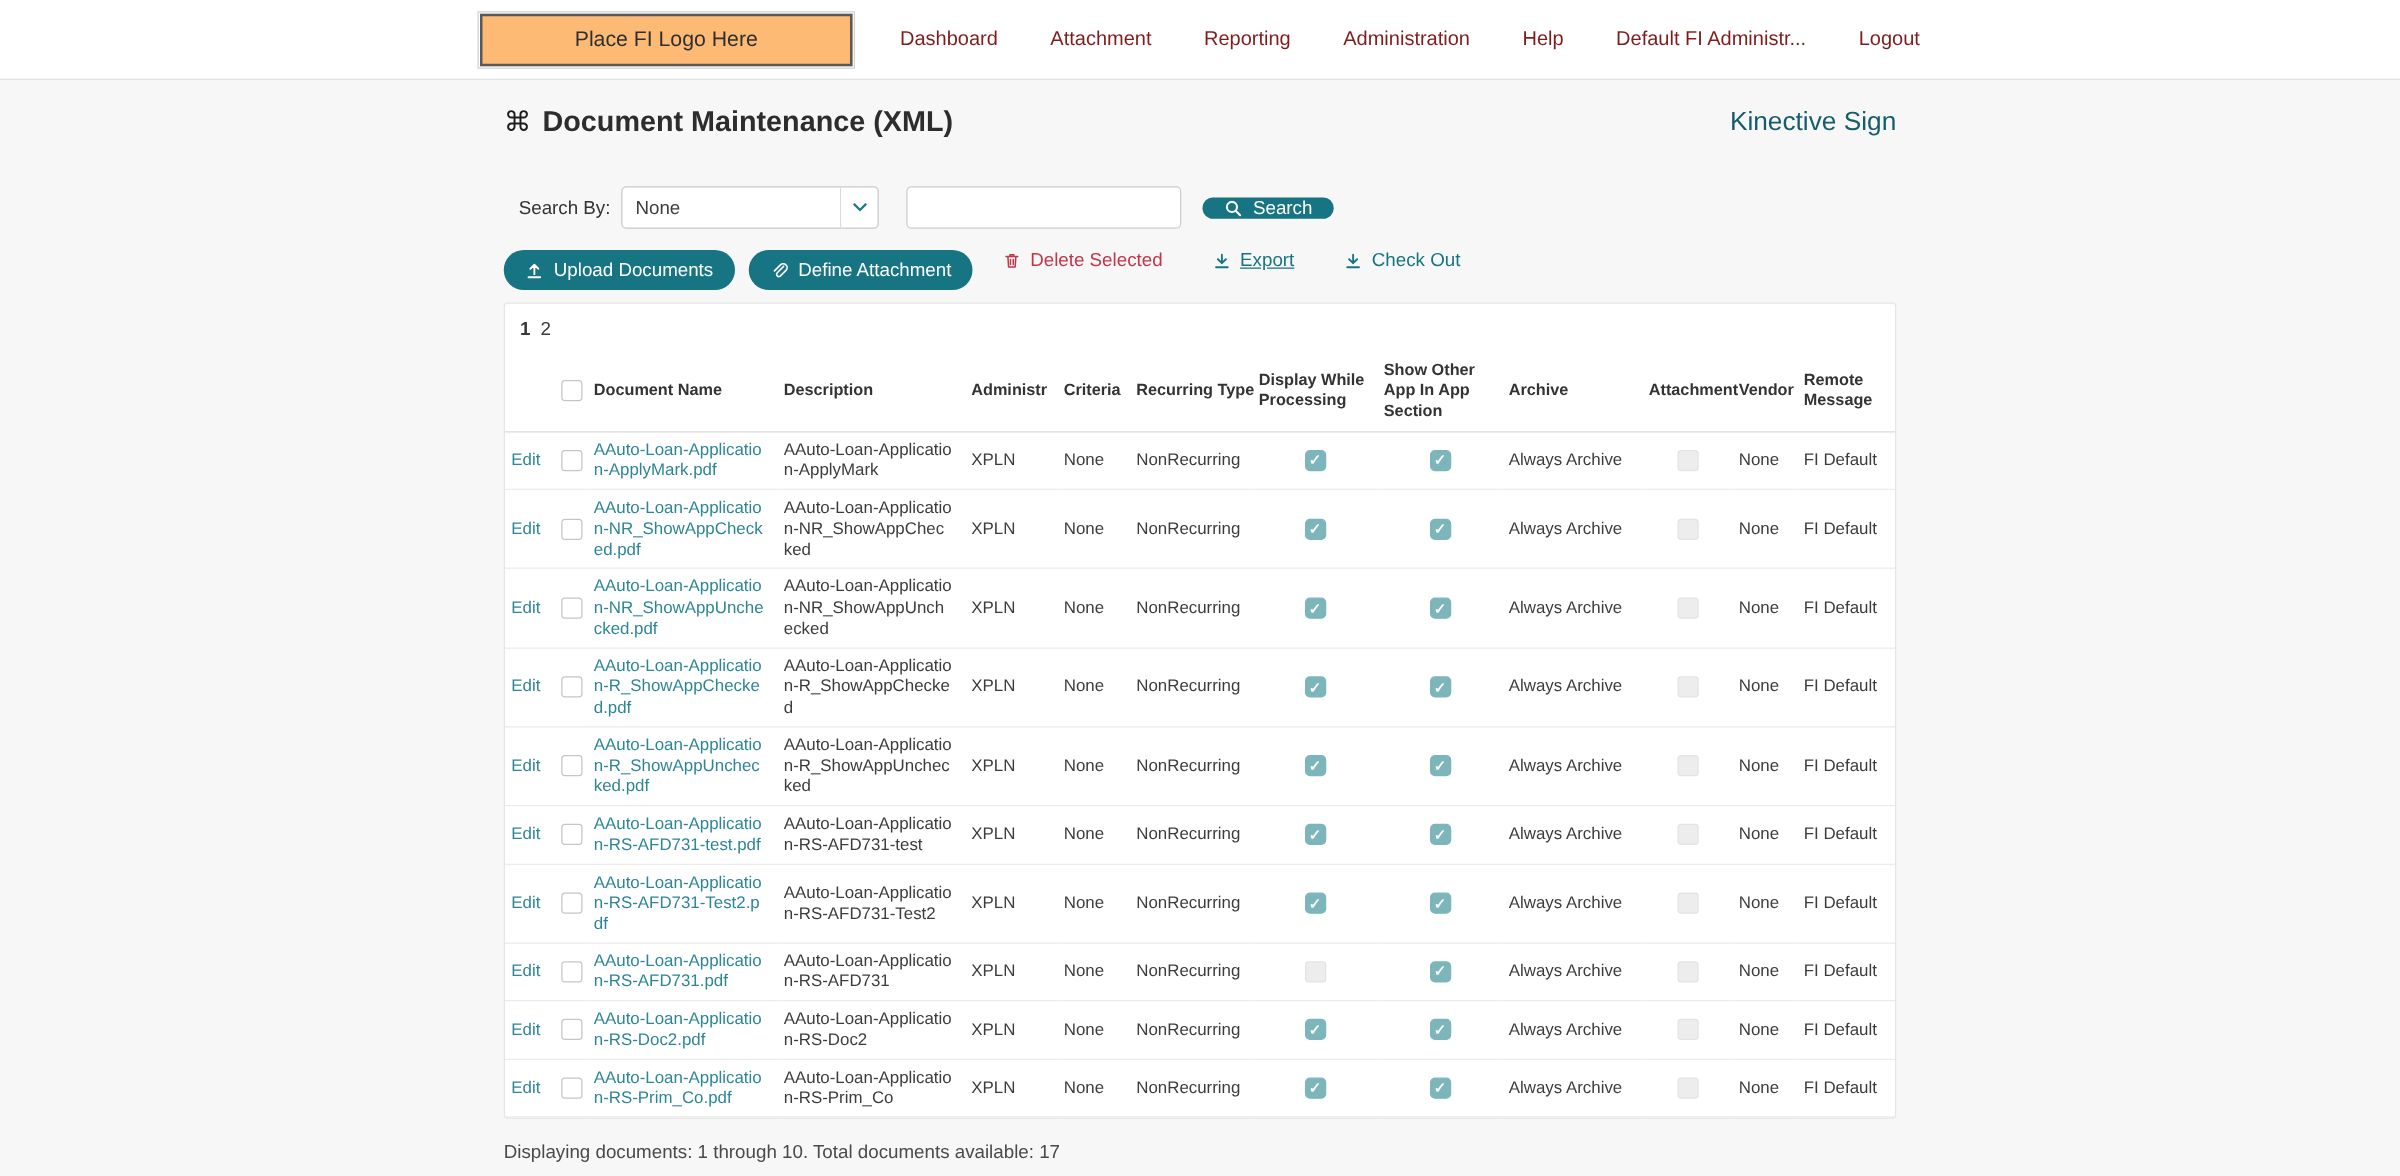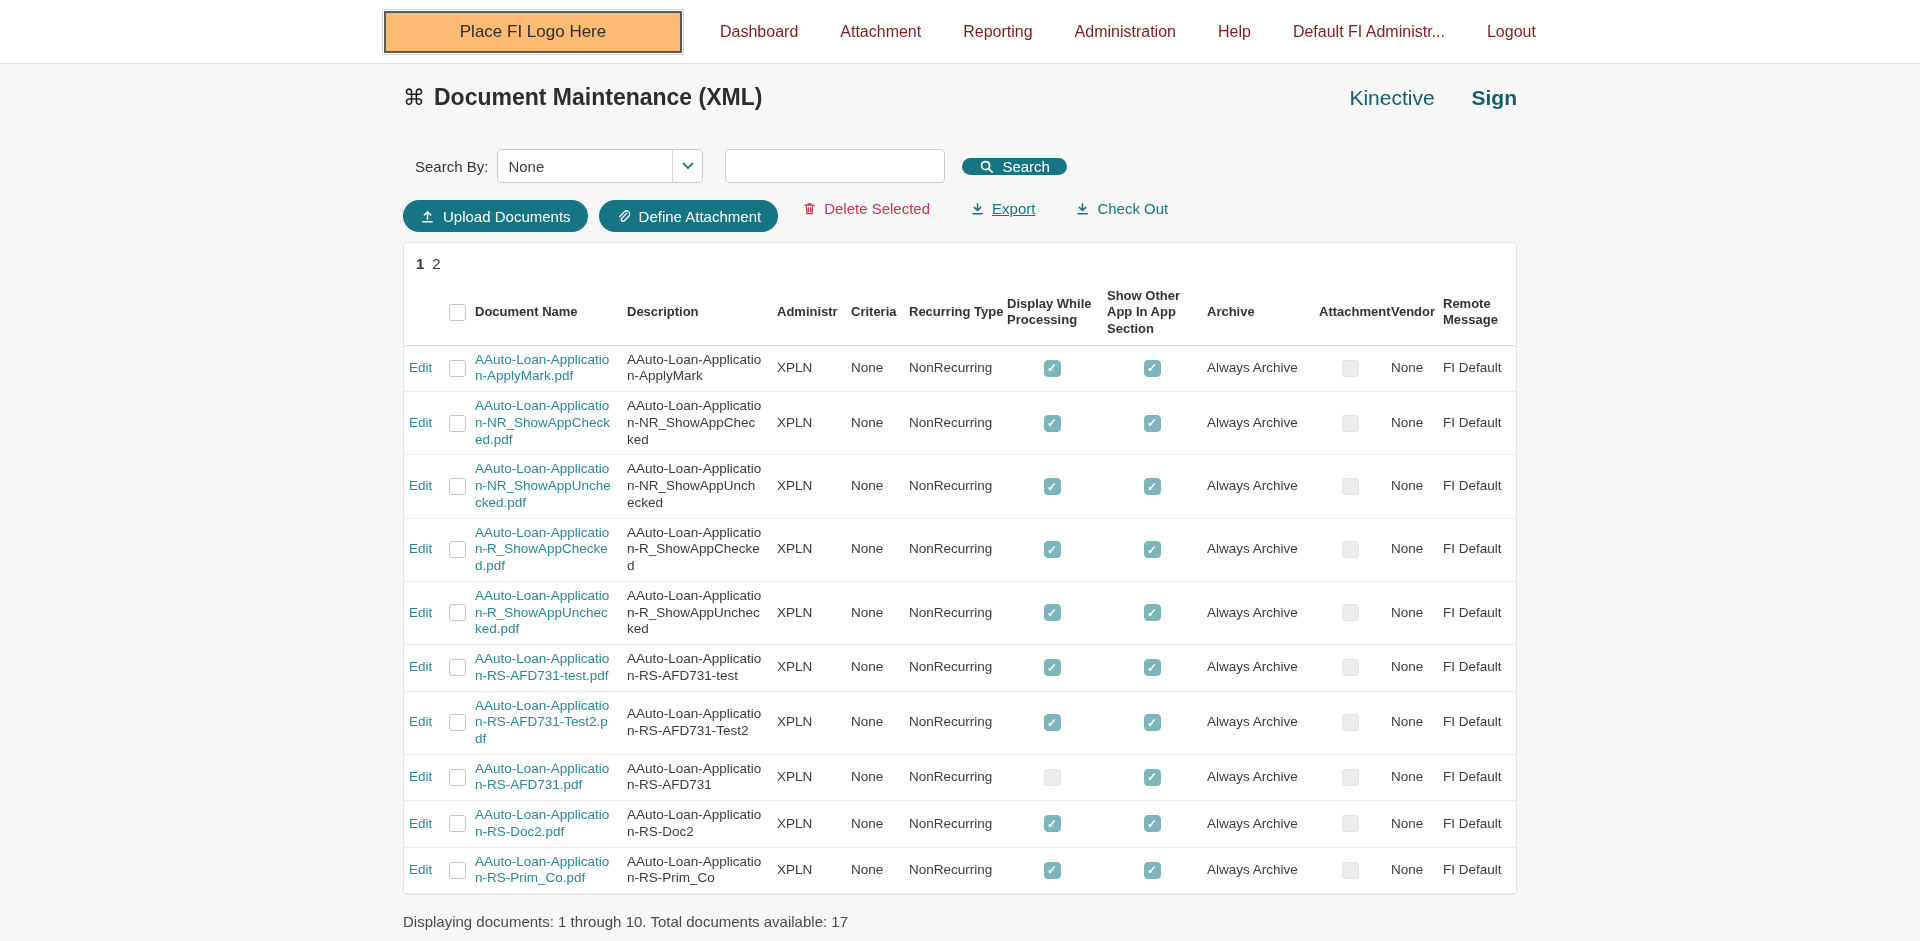--- a/index.html
+++ b/index.html
@@ -21,21 +21,21 @@
     background: #fdba74; font-size: 17px; color: #2f2f2f;
   }
   .top-nav { margin-left: 38px; display: flex; align-items: center; gap: 42px; }
   .nav-link { font-size: 16px; color: #7f1d1d; text-decoration: none; cursor: pointer; white-space: nowrap; }
   
   .container { width: 1114px; margin: 0 auto; }
   .page-head { padding-top: 20px; display: flex; justify-content: space-between; align-items: center; }
   .page-title { font-size: 23px; font-weight: 700; color: #2d2d2d; display: flex; align-items: center; gap: 9px; }
   .title-icon { font-size: 22px; font-weight: 400; color: #1c1c1c; }
   .brand { font-size: 21px; color: #145e6a; }
-  .brand b { font-weight: 700; margin-left: 31px; }
+  .brand b { font-weight: 400; }
   
   .search-row { margin-top: 38px; display: flex; align-items: center; margin-left: 12px; }
   .search-label { font-size: 15px; color: #333; margin-right: 9px; }
   .combobox {
     width: 206px; height: 34px; background: #fff; border: 1px solid #c9c9c9;
     border-radius: 4px; display: flex; align-items: center; cursor: pointer;
   }
   .combo-value { flex: 1; padding-left: 10px; font-size: 15px; color: #3d3d3d; }
   .combo-btn {
     width: 30px; height: 100%; border-left: 1px solid #dadada;

